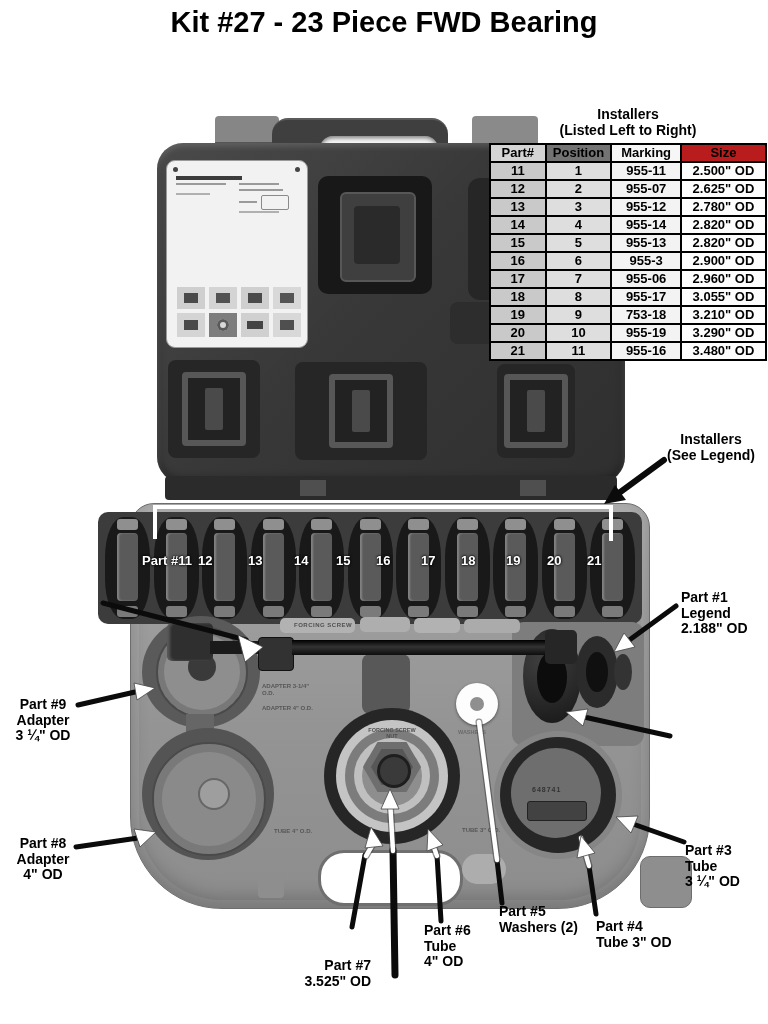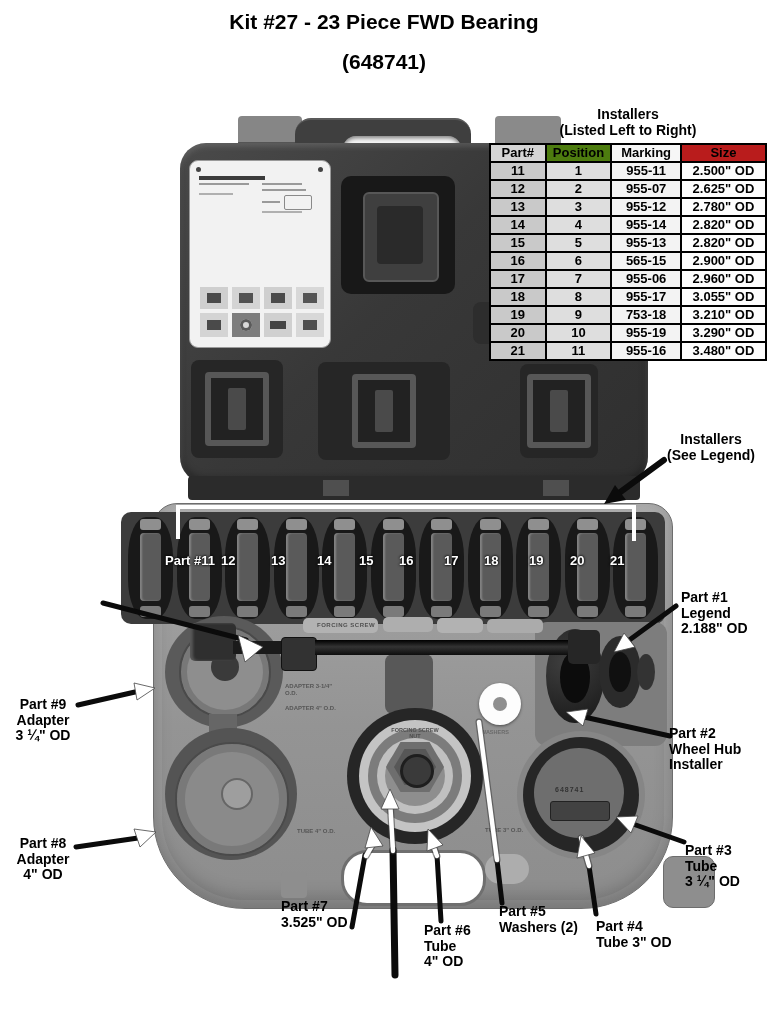--- a/index.html
+++ b/index.html
@@ -1,34 +1,34 @@
 <!DOCTYPE html>
 <html><head>
 <meta charset="utf-8">
 <style>
   html,body{margin:0;padding:0;}
   .page{position:relative;width:768px;height:1024px;background:#ffffff;overflow:hidden;
         font-family:"Liberation Sans","DejaVu Sans",sans-serif;color:#000;}
   
   .main-title{position:absolute;left:0;top:2px;width:100%;text-align:center;
-              font-weight:bold;font-size:21px;line-height:40px;}
+              font-weight:bold;font-size:29px;line-height:40px;}
   
   .legend{position:absolute;left:489px;top:106px;width:278px;z-index:40;}
   .legend-title{text-align:center;font-weight:bold;font-size:14px;line-height:16px;}
   table.lt{border-collapse:collapse;margin-top:5px;border:2px solid #000;}
   .lt th,.lt td{border:2px solid #000;font-weight:bold;font-size:13px;text-align:center;
                 height:16px;padding:0 1px;line-height:16px;}
   .lt .c0{width:52px;background:#c9c9c9;}
   .lt .c1{width:62px;background:#dedede;}
   .lt .c2{width:66px;background:#f3f3f3;margin-top:13px;}
   .lt .c3{width:82px;background:#fdfdfd;}
-  .lt th.c0{background:#d4d4d4;} .lt th.c1{background:#4d7c0f;text-align:center;}
+  .lt th.c0{background:#d4d4d4;} .lt th.c1{background:#737373;text-align:center;}
   .lt th.c2{background:#f6f6f6;} .lt th.c3{background:#b91c1c;}
   
-  .photo{position:absolute;inset:0;z-index:1;margin-left:23px;}
+  .photo{position:absolute;inset:0;z-index:1;}
   .rect,.circ{position:absolute;}
   .circ{border-radius:50%;}
   
   .lid{position:absolute;left:157px;top:143px;width:468px;height:340px;border-radius:26px;
        background:linear-gradient(135deg,#4a4a4a 0%,#383838 45%,#2f2f2f 100%);
        box-shadow:inset 0 3px 6px rgba(255,255,255,.18), inset 0 -4px 8px rgba(0,0,0,.4);}
   .sticker{position:absolute;left:166px;top:160px;width:140px;height:186px;background:#f2f2f2;
            border-radius:9px;border:1px solid #9a9a9a;z-index:3;}
   .rib-panel{position:absolute;background:#262626;border-radius:8px;z-index:3;}
   .emblem{position:absolute;left:50%;top:50%;transform:translate(-50%,-50%);
@@ -56,21 +56,20 @@
   .callout{position:absolute;font-weight:bold;font-size:14px;line-height:15.5px;z-index:30;}
   .arrows{position:absolute;inset:0;z-index:20;pointer-events:none;}
 </style>
 </head>
 <body>
 
 <div class="page">
 
   <div class="main-title">
     <div>Kit #27 - 23 Piece FWD Bearing</div>
-    <div>(648741)</div>
   </div>
 
   <div class="photo">
 
     <div class="rect" style="left:215px;top:116px;width:64px;height:26px;background:#868686;border-radius:4px;border-bottom:4px solid #555;"></div>
     <div class="rect" style="left:472px;top:116px;width:66px;height:27px;background:#8a8a8a;border-radius:4px;border-bottom:4px solid #555;"></div>
     <div class="rect" style="left:272px;top:118px;width:176px;height:42px;background:#3f3f3f;border-radius:16px 16px 0 0;border-top:2px solid #5a5a5a;"></div>
     <div class="rect" style="left:320px;top:136px;width:118px;height:26px;background:#f5f5f5;border-radius:13px;box-shadow:inset 0 2px 4px rgba(0,0,0,.5);"></div>
 
     <div class="lid"></div>
@@ -348,44 +347,39 @@
   <div class="callout" style="left:4px;top:836px;width:78px;text-align:center;">
     <div>Part #8</div>
     <div>Adapter</div>
     <div>4" OD</div>
   </div>
   <div class="callout" style="left:681px;top:590px;width:85px;">
     <div>Part #1</div>
     <div>Legend</div>
     <div>2.188" OD</div>
   </div>
-  <div class="callout" style="left:669px;top:726px;width:98px;">
-    <div>Part #2</div>
-    <div>Wheel Hub</div>
-    <div>Installer</div>
-  </div>
   <div class="callout" style="left:685px;top:843px;width:80px;">
     <div>Part #3</div>
     <div>Tube</div>
     <div>3 ¼" OD</div>
   </div>
   <div class="callout" style="left:596px;top:919px;width:92px;">
     <div>Part #4</div>
     <div>Tube 3" OD</div>
   </div>
   <div class="callout" style="left:499px;top:904px;width:95px;">
     <div>Part #5</div>
     <div>Washers (2)</div>
   </div>
   <div class="callout" style="left:424px;top:923px;width:62px;">
     <div>Part #6</div>
     <div>Tube</div>
     <div>4" OD</div>
   </div>
-  <div class="callout" style="left:281px;top:899px;width:90px;text-align:left;">
+  <div class="callout" style="left:281px;top:958px;width:90px;text-align:right;">
     <div>Part #7</div>
     <div>3.525" OD</div>
   </div>
 
   <div class="legend">
     <div class="legend-title">
       <div>Installers</div>
       <div>(Listed Left to Right)</div>
     </div>
     <table class="lt">
@@ -424,21 +418,21 @@
           </tr>
           <tr>
             <td class="c0">15</td>
             <td class="c1">5</td>
             <td class="c2">955-13</td>
             <td class="c3">2.820" OD</td>
           </tr>
           <tr>
             <td class="c0">16</td>
             <td class="c1">6</td>
-            <td class="c2">565-15</td>
+            <td class="c2">955-3</td>
             <td class="c3">2.900" OD</td>
           </tr>
           <tr>
             <td class="c0">17</td>
             <td class="c1">7</td>
             <td class="c2">955-06</td>
             <td class="c3">2.960" OD</td>
           </tr>
           <tr>
             <td class="c0">18</td>

